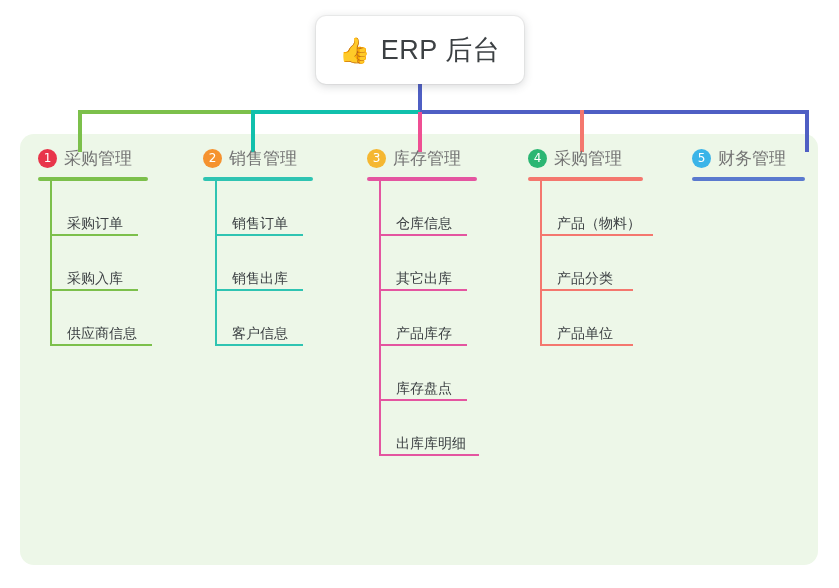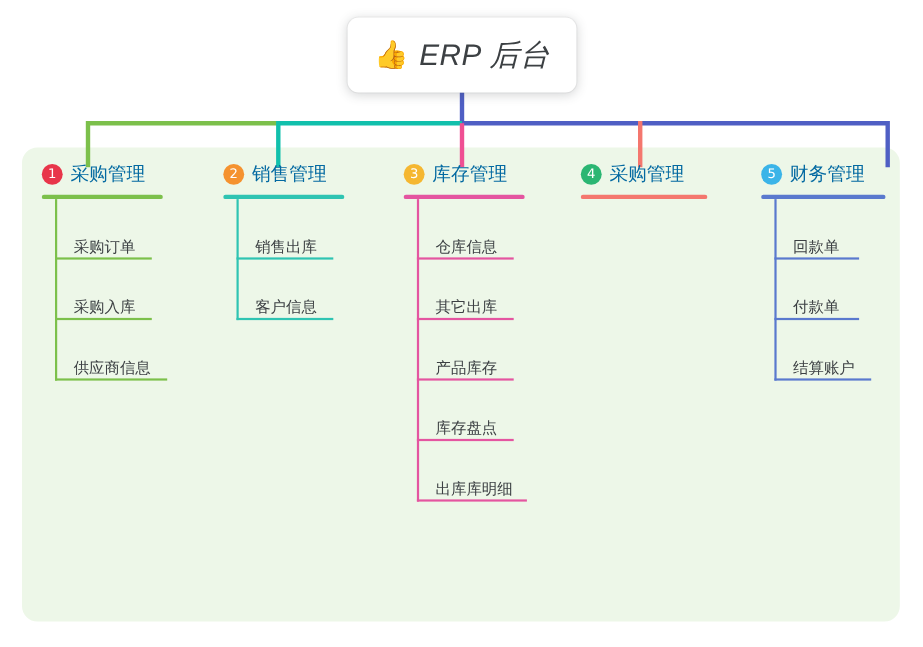--- a/index.html
+++ b/index.html
@@ -42,21 +42,20 @@
   .root-emoji {
     font-size: 25px;
     line-height: 1;
     display: inline-block;
   }
   .root-title {
     font-size: 27px;
     color: #3c4043;
     letter-spacing: .5px;
     white-space: nowrap;
-    font-style: italic;
   }
 
   
   #wires {
     position: absolute;
     left: 0;
     top: 0;
     width: 839px;
     height: 588px;
     pointer-events: none;
@@ -92,32 +91,33 @@
     border-radius: 50%;
     color: #ffffff;
     font-size: 12px;
     line-height: 19px;
     text-align: center;
     flex: 0 0 auto;
     font-family: "DejaVu Sans", sans-serif;
   }
   .col-title {
     font-size: 17px;
-    color: #0369a1;
+    color: #737373;
   }
   .head-rule {
     height: 4px;
     border-radius: 2px;
     margin-top: 7px;
   }
 
   .items {
     position: relative;
     margin-left: 12px;
     padding-top: 0;
+    font-family: Liberation Serif, serif;
   }
   .spine {
     position: absolute;
     left: 0;
     top: 0;
     bottom: 0;
     width: 2px;
   }
   .item {
     position: relative;
@@ -192,20 +192,24 @@
       </div>
       <div class="col" style="left: 203px;">
         <div class="col-head">
           <span class="badge" style="background: rgb(245, 146, 47);">2</span>
           <span class="col-title">销售管理</span>
         </div>
         <div class="head-rule" style="background: rgb(47, 196, 178); width: 110px;"></div>
         <div class="items">
           <div class="spine" style="background: rgb(47, 196, 178);"></div>
           <div class="item">
+            <span class="item-label">销售订单</span>
+            <div class="item-rule" style="background: rgb(47, 196, 178); width: 88px;"></div>
+          </div>
+          <div class="item">
             <span class="item-label">销售出库</span>
             <div class="item-rule" style="background: rgb(47, 196, 178); width: 88px;"></div>
           </div>
           <div class="item">
             <span class="item-label">客户信息</span>
             <div class="item-rule" style="background: rgb(47, 196, 178); width: 88px;"></div>
           </div>
         </div>
       </div>
       <div class="col" style="left: 367px;">
@@ -237,37 +241,37 @@
             <div class="item-rule" style="background: rgb(228, 85, 160); width: 100px;"></div>
           </div>
         </div>
       </div>
       <div class="col" style="left: 528px;">
         <div class="col-head">
           <span class="badge" style="background: rgb(43, 182, 115);">4</span>
           <span class="col-title">采购管理</span>
         </div>
         <div class="head-rule" style="background: rgb(244, 119, 110); width: 115px;"></div>
+        <div class="items">
+          <div class="spine" style="background: rgb(244, 119, 110);"></div>
+          <div class="item">
+            <span class="item-label">产品（物料）</span>
+            <div class="item-rule" style="background: rgb(244, 119, 110); width: 113px;"></div>
+          </div>
+          <div class="item">
+            <span class="item-label">产品分类</span>
+            <div class="item-rule" style="background: rgb(244, 119, 110); width: 93px;"></div>
+          </div>
+          <div class="item">
+            <span class="item-label">产品单位</span>
+            <div class="item-rule" style="background: rgb(244, 119, 110); width: 93px;"></div>
+          </div>
+        </div>
       </div>
       <div class="col" style="left: 692px;">
         <div class="col-head">
           <span class="badge" style="background: rgb(59, 180, 232);">5</span>
           <span class="col-title">财务管理</span>
         </div>
         <div class="head-rule" style="background: rgb(90, 121, 206); width: 113px;"></div>
-        <div class="items">
-          <div class="spine" style="background: rgb(90, 121, 206);"></div>
-          <div class="item">
-            <span class="item-label">回款单</span>
-            <div class="item-rule" style="background: rgb(90, 121, 206); width: 77px;"></div>
-          </div>
-          <div class="item">
-            <span class="item-label">付款单</span>
-            <div class="item-rule" style="background: rgb(90, 121, 206); width: 77px;"></div>
-          </div>
-          <div class="item">
-            <span class="item-label">结算账户</span>
-            <div class="item-rule" style="background: rgb(90, 121, 206); width: 88px;"></div>
-          </div>
-        </div>
       </div>
     </div>
 </div>
 
 </body></html>

